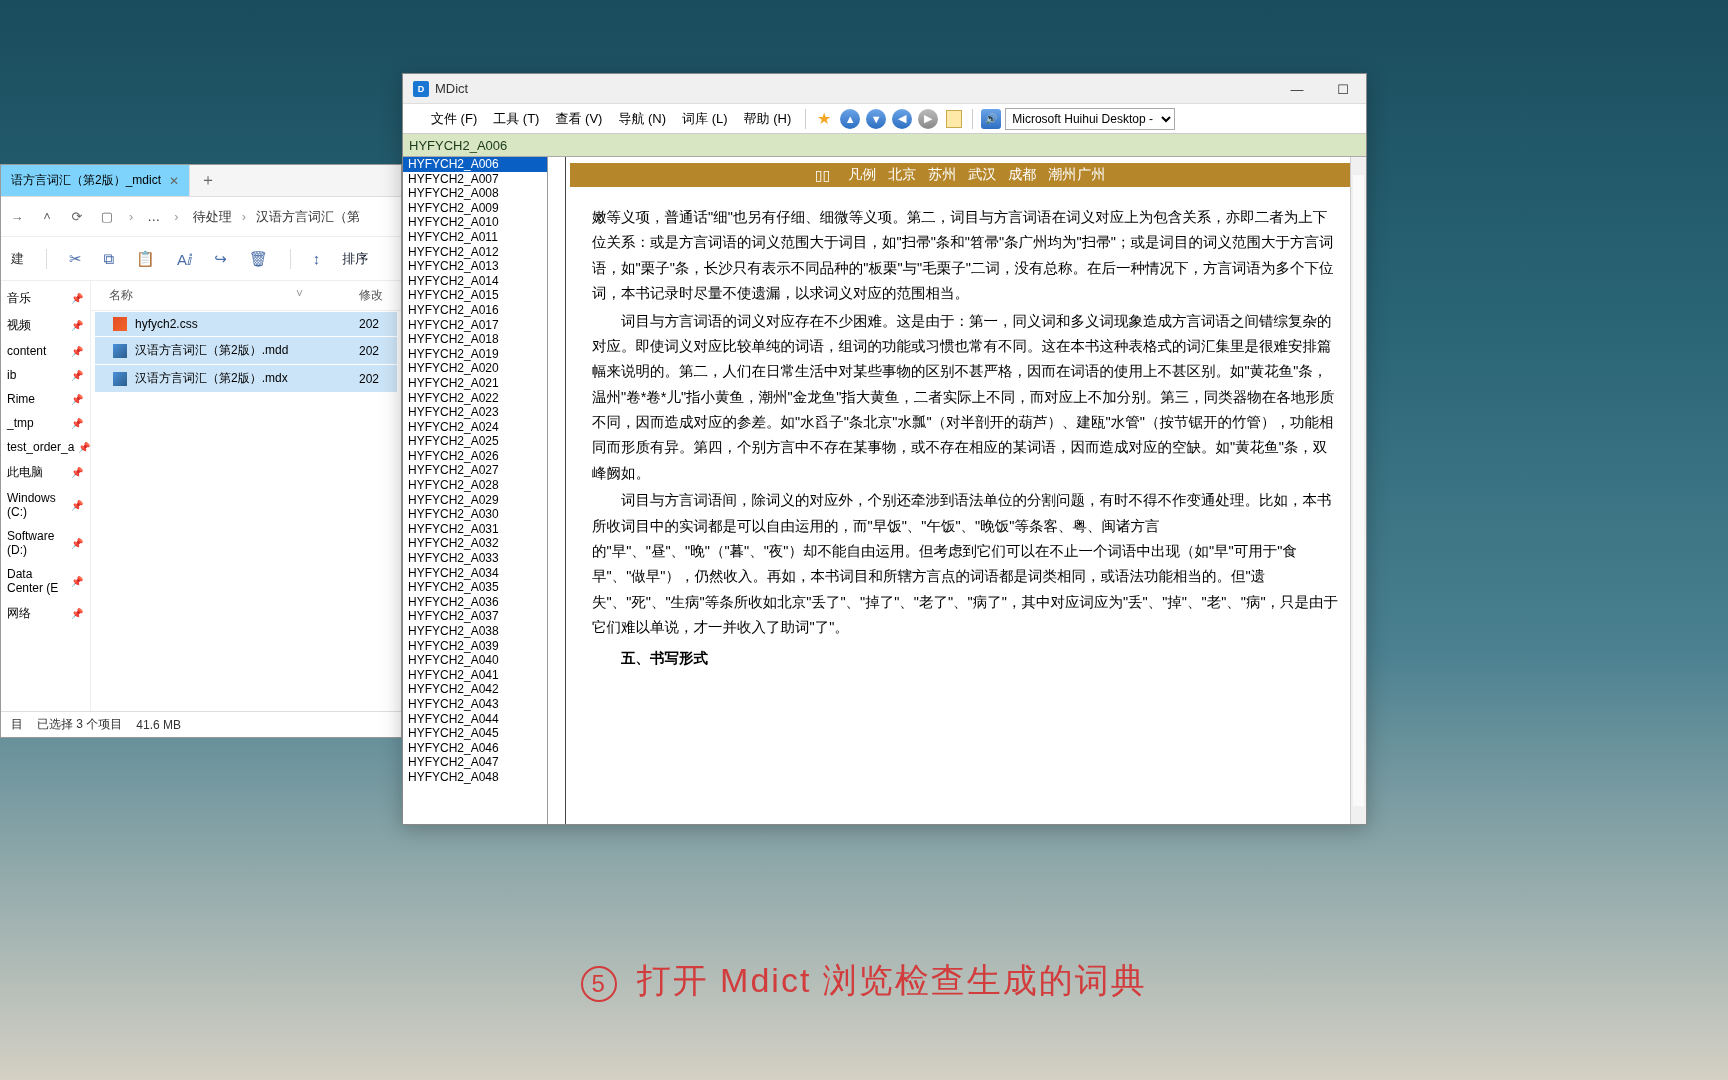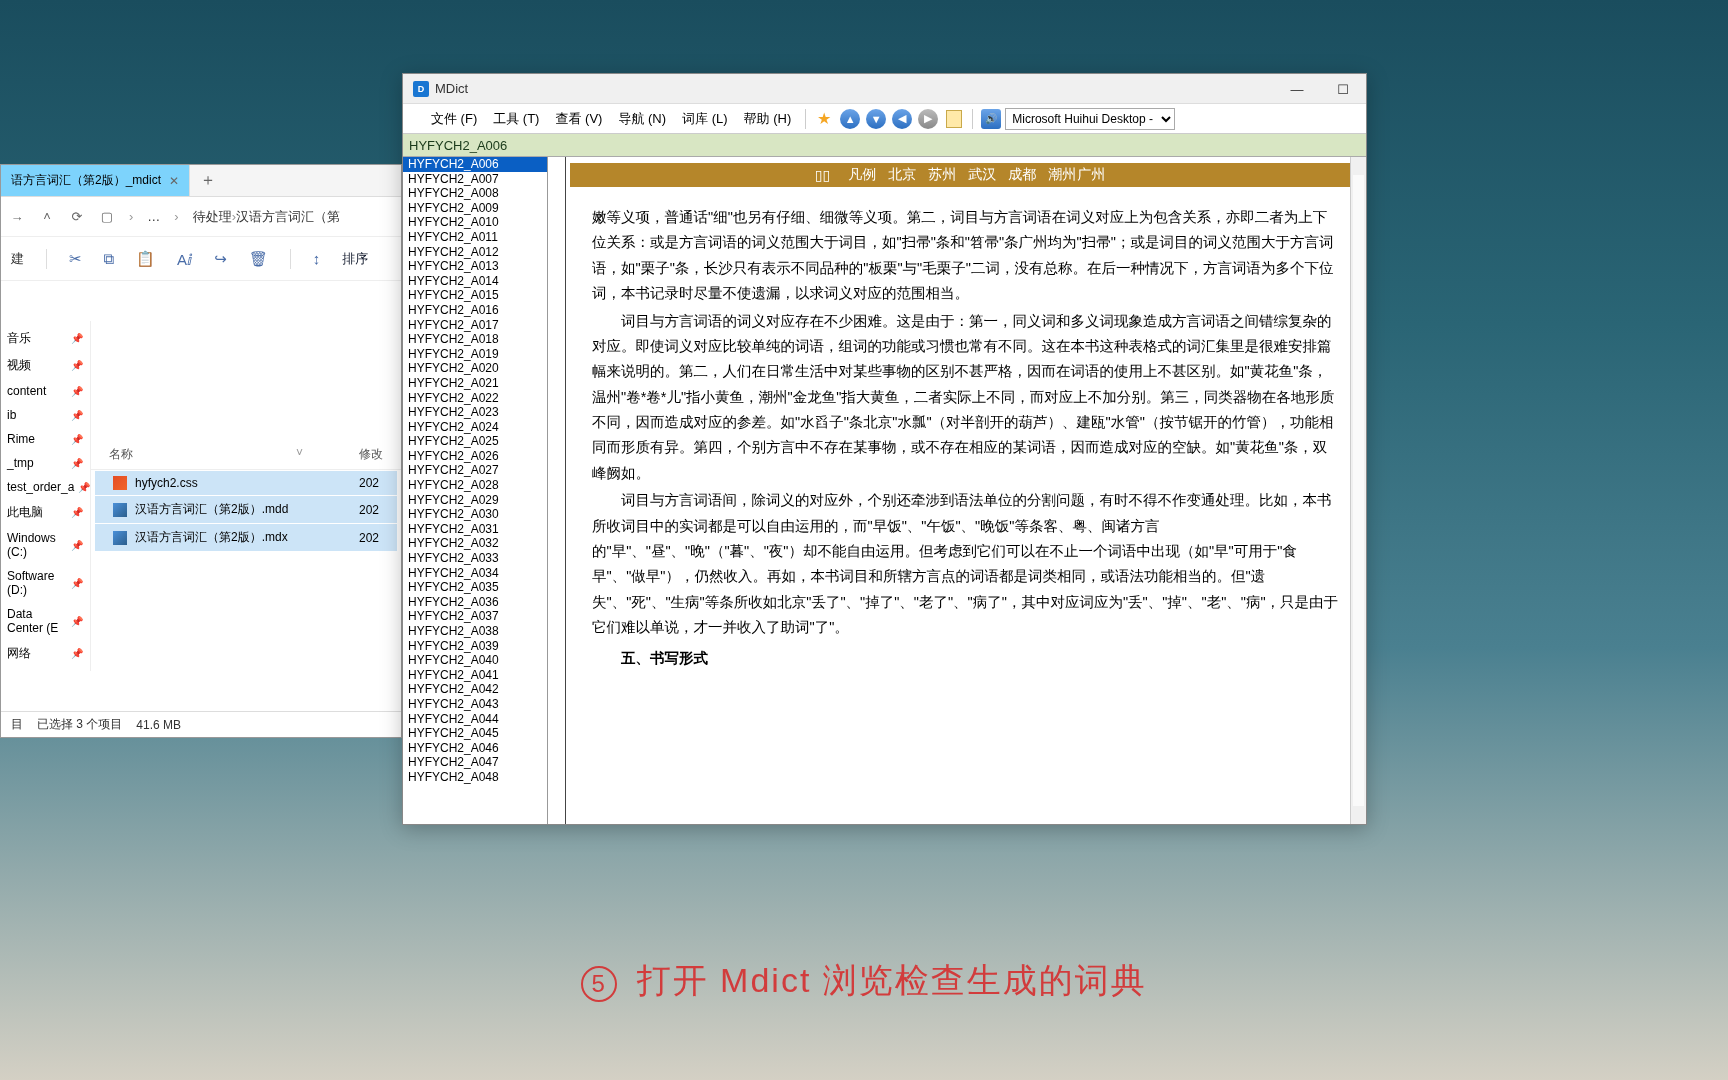--- a/index.html
+++ b/index.html
@@ -6,27 +6,27 @@
 body { width:1728px; height:1080px; background:linear-gradient(180deg,#1a4d5e 0%,#2a6575 30%,#4a8090 60%,#d4d0c4 100%); position:relative; overflow:hidden; }
 
 
 .explorer { position:absolute; left:0; top:164px; width:402px; height:574px; background:#fff; border:1px solid #999; }
 .explorer-tabs { height:32px; display:flex; align-items:center; border-bottom:1px solid #ddd; background:#f5f5f5; }
 .exp-tab { display:flex; align-items:center; padding:0 10px; height:100%; font-size:12px; background:#7dd3fc; border-right:1px solid #ddd; gap:8px; }
 .exp-tab .close { color:#666; cursor:pointer; }
 .exp-newtab { padding:0 10px; color:#666; cursor:pointer; }
 .explorer-nav { height:40px; display:flex; align-items:center; padding:0 8px; gap:14px; border-bottom:1px solid #eee; font-size:13px; color:#333; }
 .nav-icon { width:16px; text-align:center; color:#666; }
-.breadcrumb { display:flex; align-items:center; font-size:13px;text-align:center; }
+.breadcrumb { display:flex; align-items:center; gap:10px; font-size:13px;text-align:center; }
 .bc-sep { color:#999; }
 .explorer-toolbar { height:44px; display:flex; align-items:center; padding:0 10px; gap:22px; border-bottom:1px solid #eee; color:#4a6da8; }
 .tb-icon { font-size:15px; cursor:pointer; }
 .tb-sep { width:1px; height:20px; background:#ddd; }
 .sort-label { font-size:13px; color:#0f172a; }
-.explorer-body { display:flex; height:calc(100% - 116px - 26px);align-items:center; }
+.explorer-body { display:flex; height:calc(100% - 116px - 26px); }
 .exp-sidebar { width:90px; border-right:1px solid #eee; padding:4px 0; font-size:12px; }
 .sb-item { padding:5px 6px; display:flex; align-items:center; gap:4px; cursor:pointer; }
 .sb-pin { color:#999; font-size:10px; }
 .exp-files { flex:1; }
 .exp-header { display:flex; padding:6px 18px; font-size:12px; color:#555; border-bottom:1px solid #eee; }
 .col-name { flex:1; }
 .col-date { width:40px; text-align:right; }
 .file-row { display:flex; align-items:center; padding:5px 18px; font-size:12px; background:#cce4f7; margin:1px 4px; gap:8px; }
 .file-icon { width:14px; height:14px; display:inline-block; }
 .file-css { background:linear-gradient(135deg,#e44d26,#f16529); }

